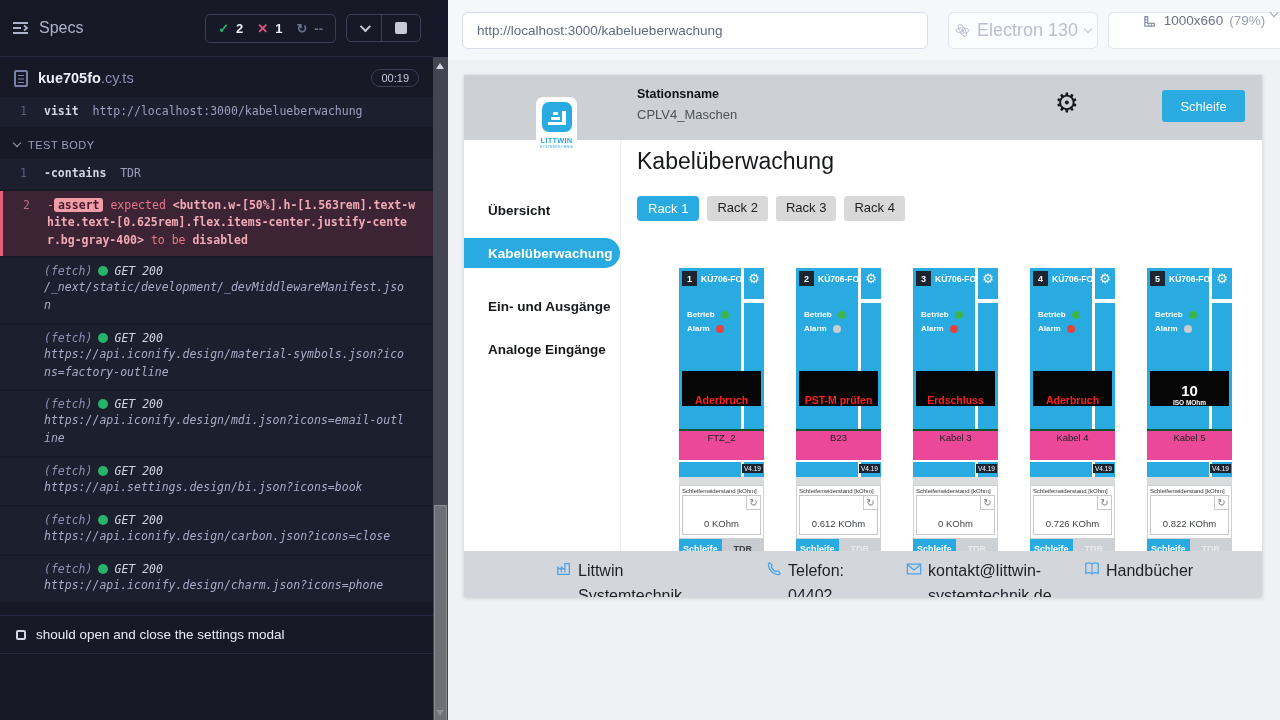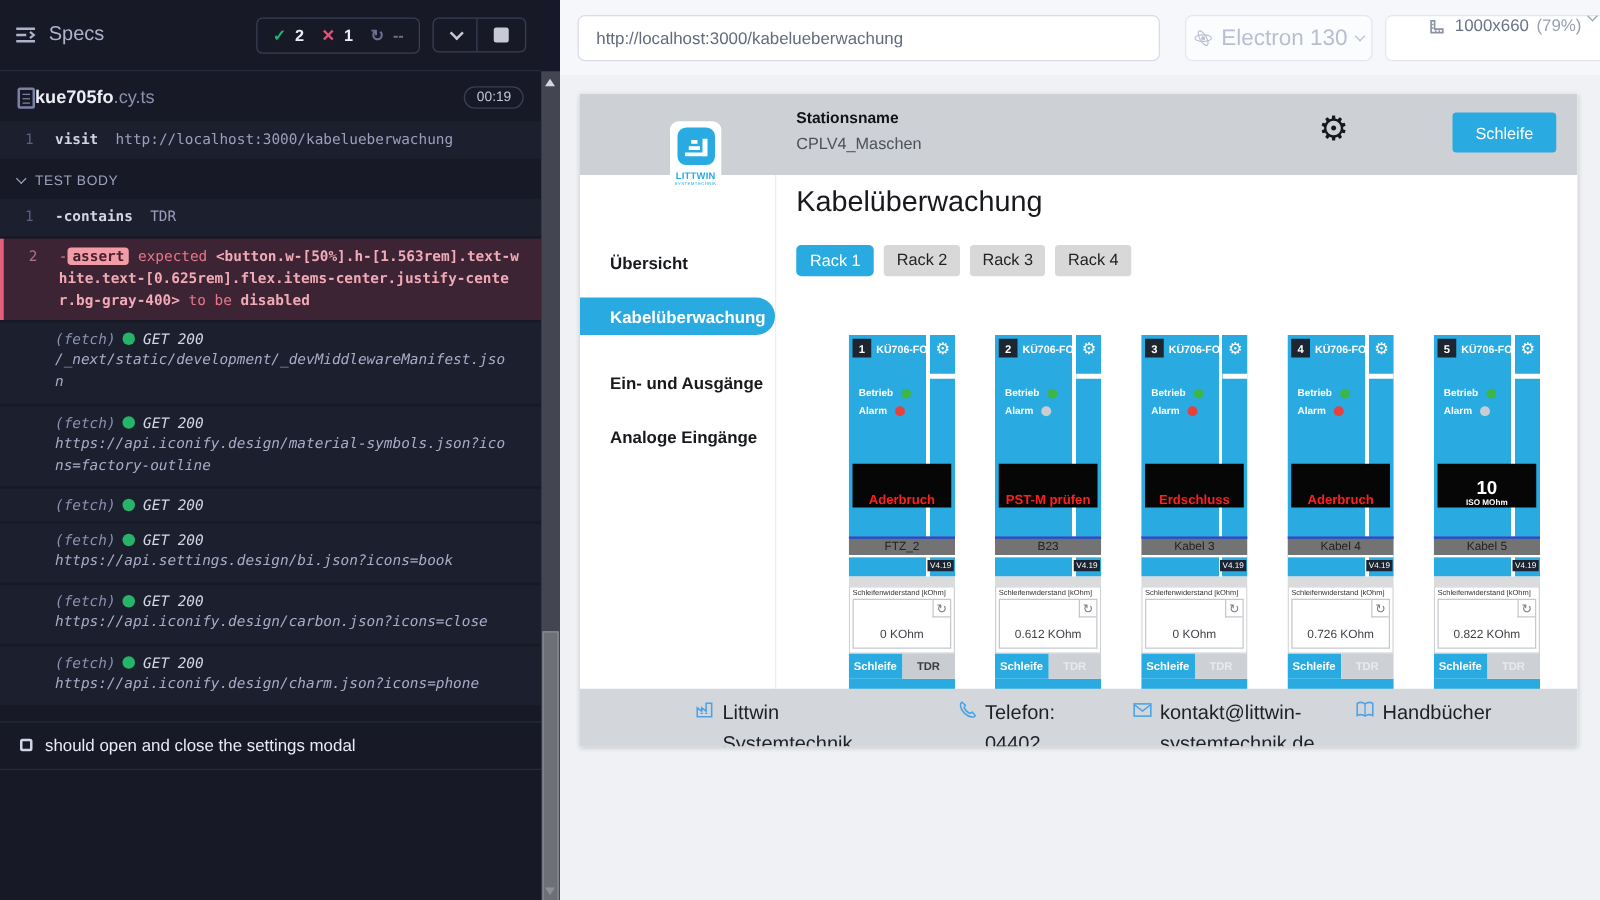--- a/index.html
+++ b/index.html
@@ -21,21 +21,21 @@
   .icon-restart { color:#6b7191; font-size:13px; }
   .stat-pending { color:#6b7191; }
   .run-controls { margin-left:10px; display:flex; border:1px solid #3a3e56; border-radius:5px; }
   .run-cell { padding:7px 13px; display:flex; align-items:center; }
   .run-cell + .run-cell { border-left:1px solid #3a3e56; }
   .chev { width:8px; height:8px; border-right:2px solid #c7c9d6; border-bottom:2px solid #c7c9d6;
           transform:rotate(45deg) translateY(-2px); }
   .stopsq { width:12px; height:12px; background:#c7c9d6; border-radius:2px; }
 
   .rep-scroll { flex:1; overflow:hidden; }
-  .spec-row { display:flex; align-items:center; padding:12px 14px 10px 14px; }
+  .spec-row { display:flex; align-items:center; gap:10px; padding:12px 14px 10px 14px; }
   .file-icon { width:14px; height:17px; border:2px solid #7a81a6; border-radius:2px; position:relative; }
   .file-icon::before { content:""; position:absolute; left:2px; top:3px; width:6px; height:1.5px; background:#7a81a6;
                        box-shadow:0 3.5px 0 #7a81a6, 0 7px 0 #7a81a6; }
   .spec-name { font-size:14.5px; color:#eceef7; font-weight:bold; }
   .spec-ext { color:#8a90b0; font-weight:normal; }
   .spec-time { margin-left:auto; border:1px solid #3a3e56; border-radius:11px; font-size:11px;
                padding:2px 9px; color:#c3c7dd; }
 
   .cmd-block { background:#1c1f2d; margin-bottom:2px; padding:6px 14px 6px 0; position:relative; }
   .cmd-row { display:flex; font-family:"DejaVu Sans Mono","Liberation Mono",monospace; font-size:11.5px; line-height:1.55; }
@@ -136,21 +136,21 @@
              font-weight:bold; font-size:8px; }
   .led { width:8px; height:8px; border-radius:50%; }
   .led-green { background:#3cb54a; }
   .led-red { background:#e8413c; }
   .led-gray { background:#c9ccd1; }
   .display { position:absolute; left:3px; right:3px; top:103px; height:35px; background:#060606;
              display:flex; flex-direction:column; align-items:center; justify-content:flex-end; }
   .disp-status { color:#ff1f1f; font-weight:bold; font-size:10.5px; }
   .disp-value { color:#fff; font-weight:bold; font-size:15px; line-height:1.1; }
   .disp-unit { color:#fff; font-weight:bold; font-size:6.5px; }
-  .card-label { height:17px; background:#737373; border-top:2px solid #1d4ed8; border-bottom:2px solid #fff;
+  .card-label { height:33px; background:#ec4899; border-top:2px solid #14532d; border-bottom:2px solid #fff;
                 font-size:9.5px; color:#222; text-align:center; line-height:13px; }
   .card-vbar { height:15px; position:relative; }
   .version { position:absolute; right:1px; top:2px; background:#1b2430; color:#fff; font-size:6.5px; padding:1px 2px; }
   .card-gap { height:8px; background:#dadbdd; }
   .card-meas { height:54px; background:#fff; border:1px solid #cfd1d4; padding:2px 2px 0 2px; }
   .meas-label { font-size:6px; color:#333; white-space:nowrap; overflow:hidden; }
   .meas-box { border:1px solid #c6c8cb; height:40px; margin-top:1px; position:relative; background:#fff; }
   .refresh { position:absolute; right:0; top:0; width:14px; height:14px; border-left:1px solid #c6c8cb;
              border-bottom:1px solid #c6c8cb; color:#7b7e83; font-size:10px; display:flex; align-items:center;
              justify-content:center; cursor:pointer; }
@@ -258,20 +258,21 @@
     </div>
     <div class="fetch-url">https://api.iconify.design/material-symbols.json?icons=factory-outline</div>
   </div>
 
   <div class="cmd-block">
     <div class="fetch-line">
       <span class="fetch-tag">(fetch)</span>
       <span class="fetch-dot"></span>
       <span class="fetch-method">GET 200</span>
     </div>
+    <div class="fetch-url">https://api.iconify.design/mdi.json?icons=email-outline</div>
   </div>
 
   <div class="cmd-block">
     <div class="fetch-line">
       <span class="fetch-tag">(fetch)</span>
       <span class="fetch-dot"></span>
       <span class="fetch-method">GET 200</span>
     </div>
     <div class="fetch-url">https://api.settings.design/bi.json?icons=book</div>
   </div>

